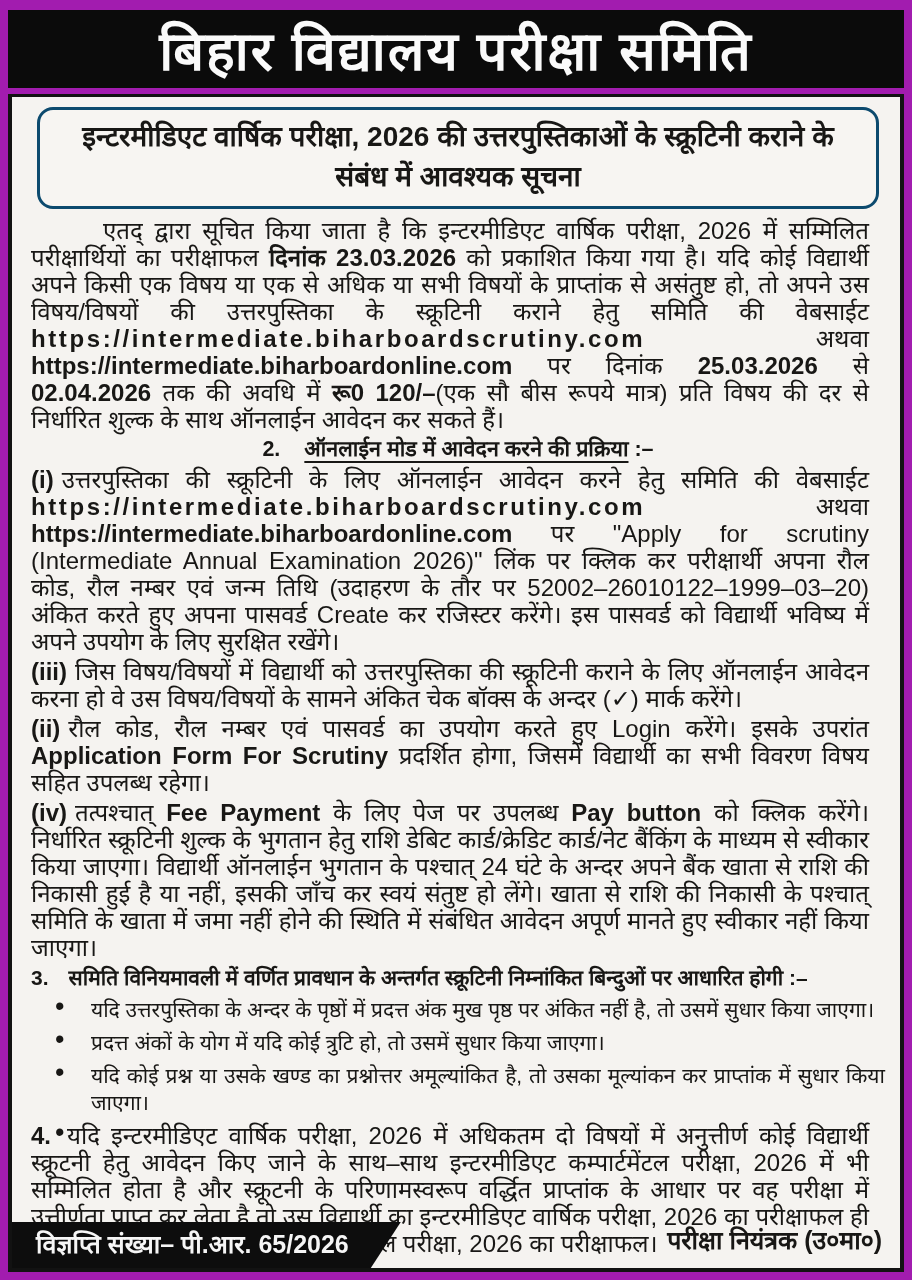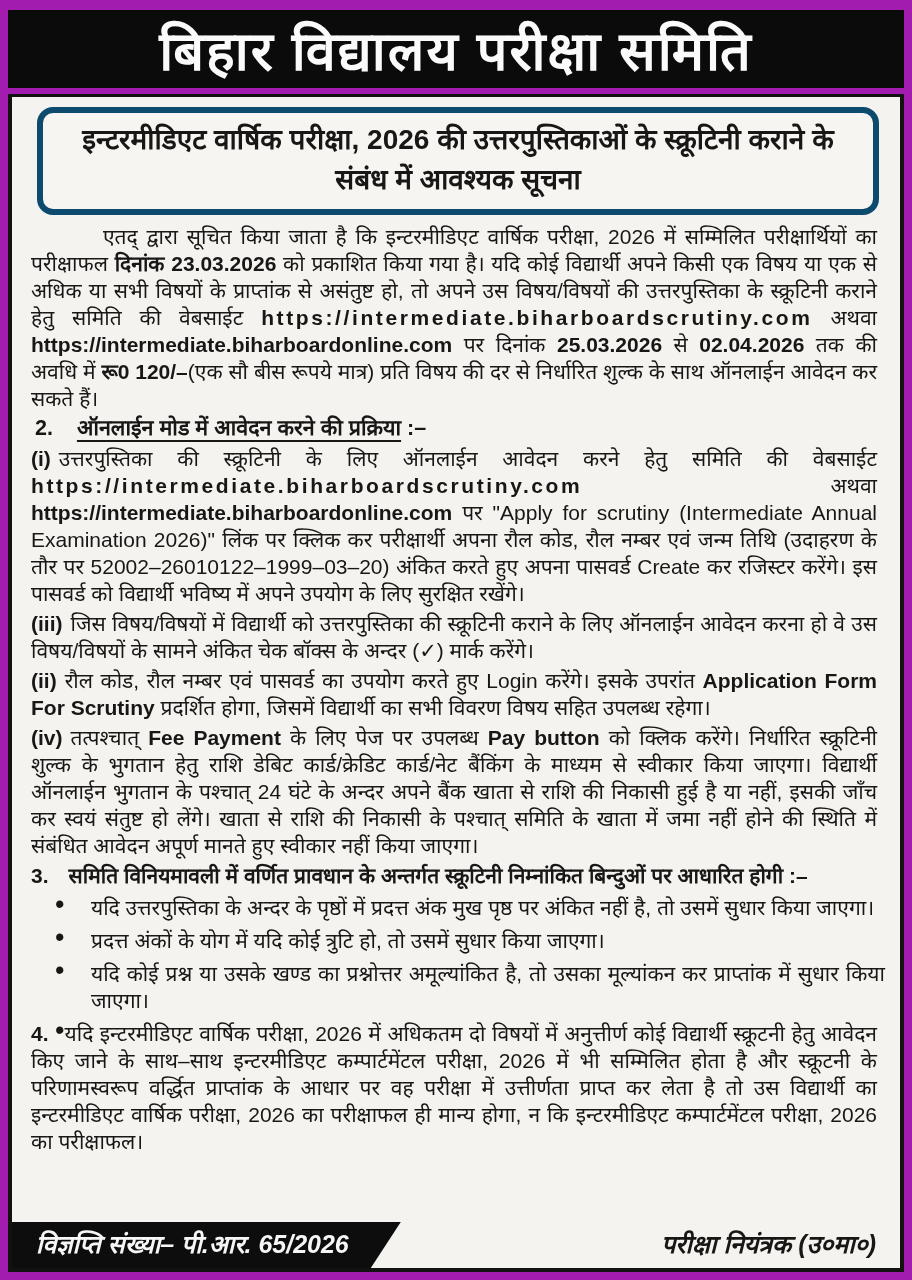--- a/index.html
+++ b/index.html
@@ -14,48 +14,48 @@
     display:flex; align-items:center; justify-content:center;
     font-weight:bold; font-size:54px; letter-spacing:2px; white-space:nowrap;
   }
   .content {
     position:relative; margin-top:6px; height:1178px;
     border:4px solid #121212; border-top-width:3px;
     background:#f5f3f0;
     padding:9px 15px 0 19px;
   }
   .title-box {
-    border:6px solid #0c4a6e; border-radius:16px;
+    border:3px solid #0c4a6e; border-radius:16px;
     margin:1px 6px 8px 6px; padding:7px 30px 9px;
     text-align:center; font-weight:bold; font-size:28px; line-height:1.42;
     background:#f7f5f2;
   }
   .para {
-    font-size:21px; line-height:27px; text-align:justify; margin:0 8px 3px 0;
+    font-size:24px; line-height:27px; text-align:justify; margin:0 16px 3px 0;
   }
   .indent-first { text-indent:72px; }
   .b { font-weight:bold; }
   .url-spaced { font-weight:bold; letter-spacing:2.6px; white-space:nowrap; }
   .url-bold { font-weight:bold; }
-  .sec-head { font-size:21.5px; font-weight:bold; margin:3px 4px 3px; line-height:27px; }
+  .sec-head { font-size:21.5px; font-weight:bold; margin:3px 4px 3px; line-height:27px;text-align:center; }
   .sec-head .num { margin-right:24px; }
   .underline { text-decoration:underline; text-underline-offset:5px; text-decoration-thickness:2px; }
   .step-label { font-weight:bold; margin-right:8px; }
   .sec3-head { font-size:21px; font-weight:bold; line-height:28px; text-align:justify; margin:2px 0 4px; }
   .sec3-head .num { margin-right:20px; }
   .bullets { margin:0 0 2px 0; padding:0; list-style:none; }
   .bullets li {
     position:relative; padding-left:60px; font-size:21px; line-height:27px;
     text-align:justify; margin-bottom:6px;
   }
   .bullets .dot { position:absolute; left:24px; top:-3px; font-size:27px; }
   .sec4 .num { font-weight:bold; margin-right:16px; }
   .footer {
-    position:absolute; left:0; right:12px; bottom:0; height:46px;
-    display:flex; justify-content:space-between; align-items:center;font-style:italic;
+    position:absolute; left:0; right:6px; bottom:0; height:46px;
+    display:flex; justify-content:space-between; align-items:flex-start;
   }
   .pr-banner {
     background:#0d0d0d; color:#f6f6f6; font-weight:bold; font-size:25px;
     height:46px; display:flex; align-items:center;
     padding:0 52px 4px 24px;
     clip-path:polygon(0 0, 100% 0, calc(100% - 30px) 100%, 0 100%);
   }
   .signatory { font-weight:bold; font-size:25px; padding:0 12px 4px 0; }
 </style>
 </head>

